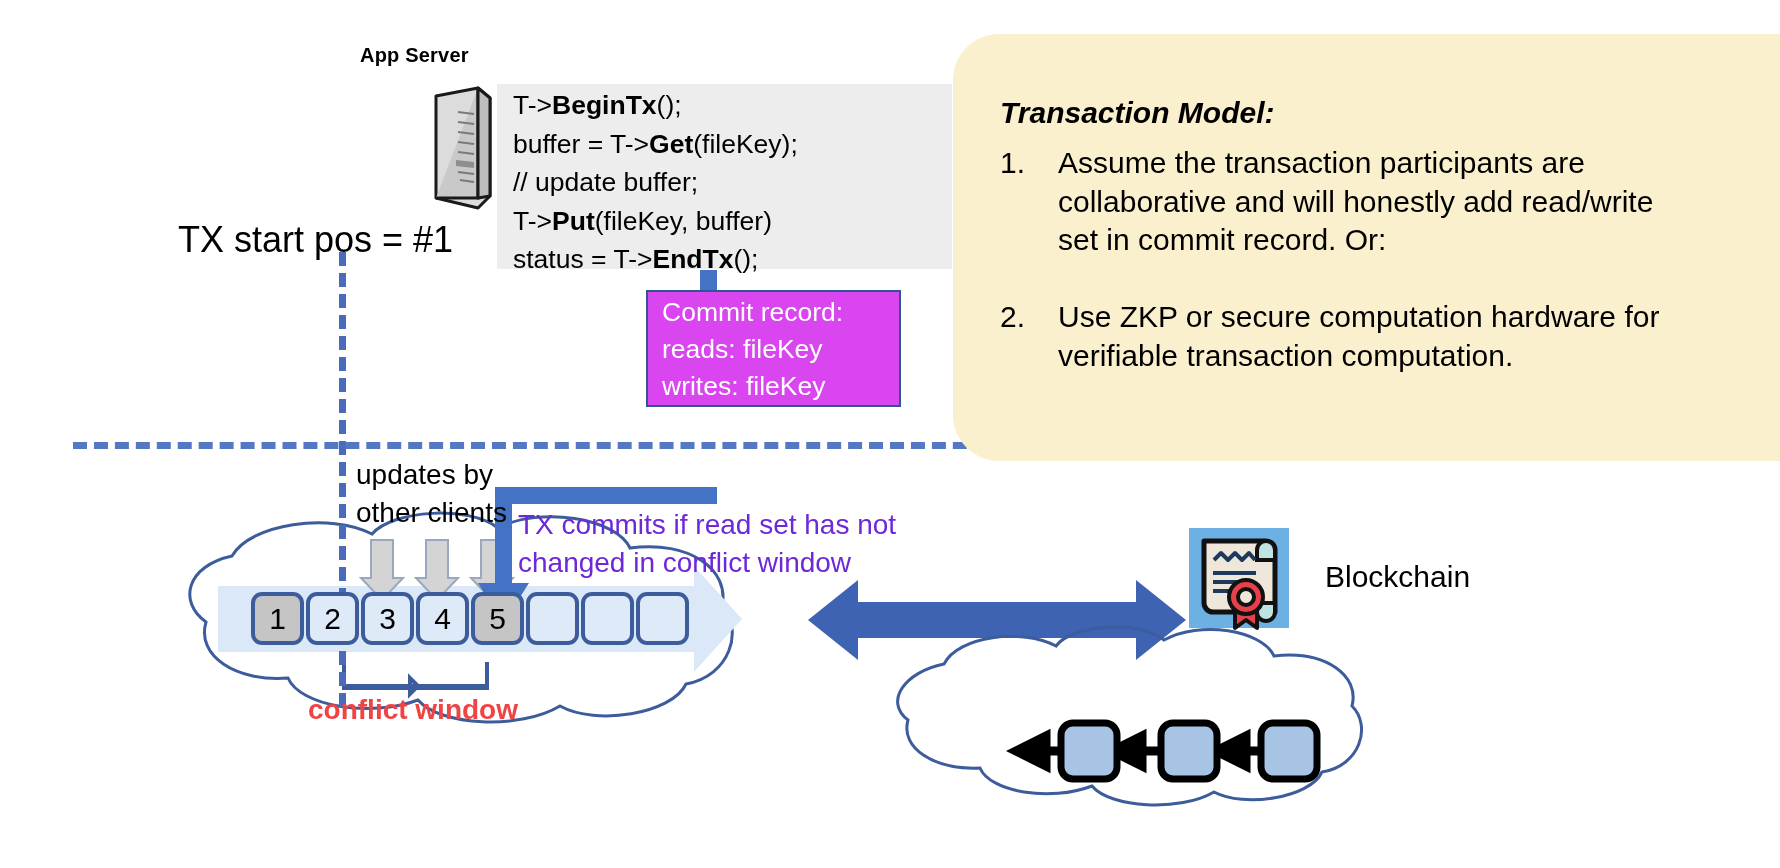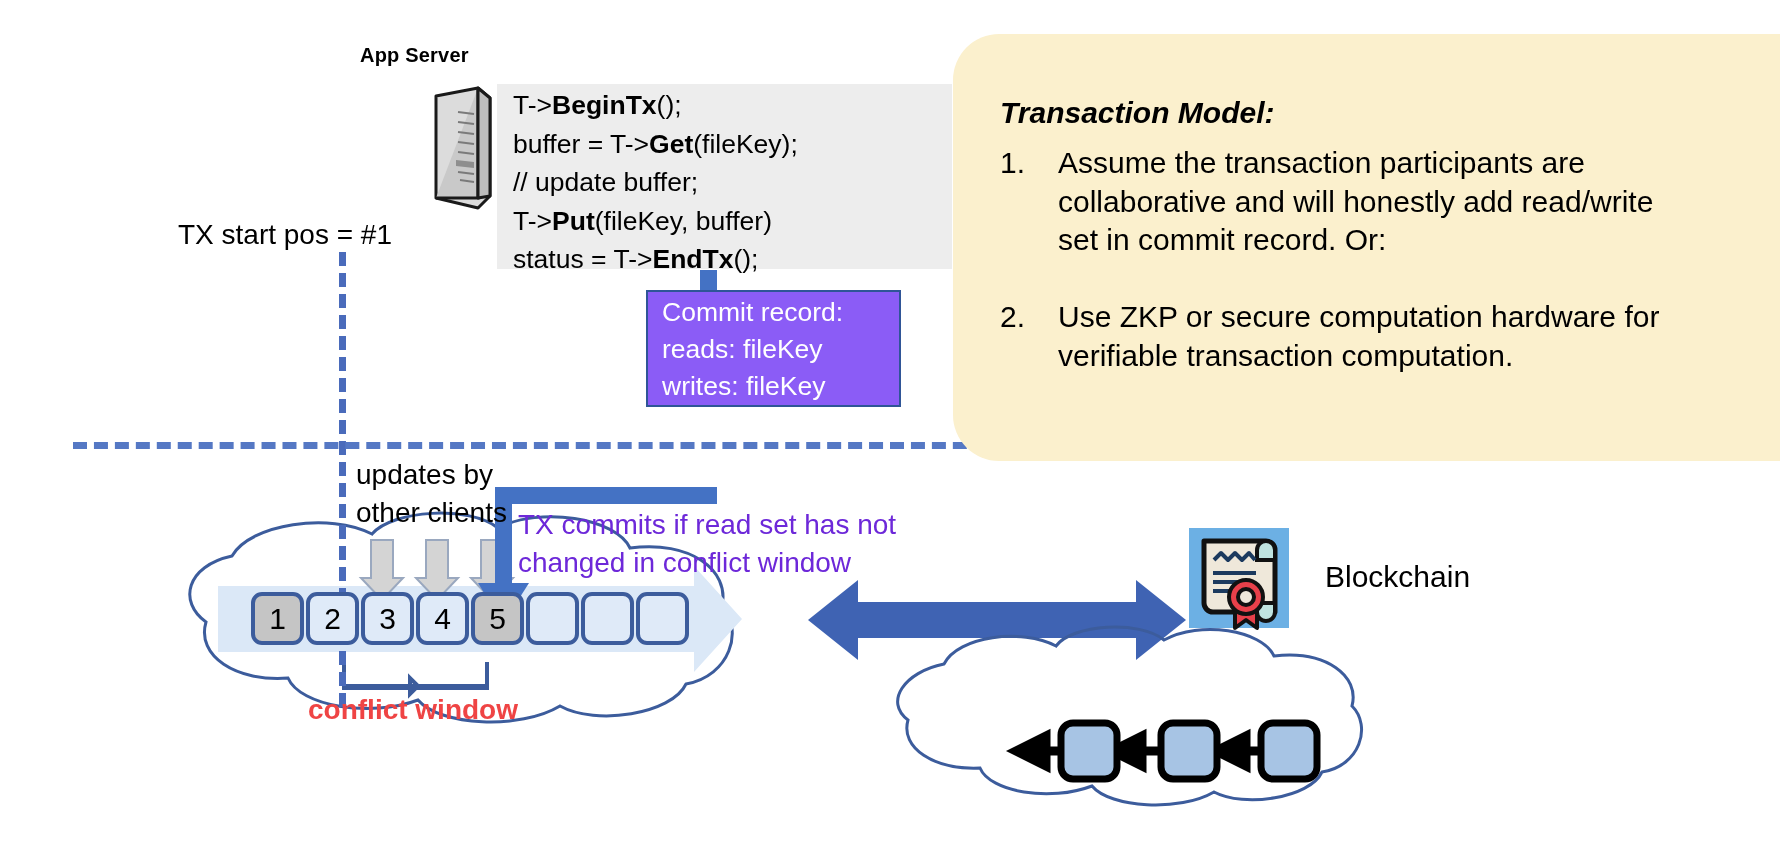--- a/index.html
+++ b/index.html
@@ -40,42 +40,42 @@
     font-size: 26.5px;
     line-height: 38.5px;
     color: #000000;
     white-space: nowrap;
   }
   #code-lines b { font-weight: bold; text-align: center; }
 
   
   #tx-start-label {
     left: 178px; top: 219px;
-    font-size: 28px;
+    font-size: 36px;
     color: #000000;
     white-space: nowrap;
   }
 
   
   #vertical-dash {
     left: 339px; top: 252px;
     width: 0; height: 455px;
     border-left: 7px dashed #4a6bbb;
   }
   #horizontal-dash {
     left: 73px; top: 442px;
     width: 1648px; height: 0;
     border-top: 7px dashed #5578c4;
   }
 
   
   #commit-record-box {
     left: 646px; top: 290px;
     width: 255px; height: 117px;
-    background: #8b5cf6;
+    background: #d946ef;
     border: 2px solid #2f5597;
     box-sizing: border-box;
   }
   #commit-record-text {
     position: absolute;
     left: 14px; top: 2px;
     font-size: 26.5px;
     line-height: 37px;
     color: #ffffff;
     white-space: nowrap;

